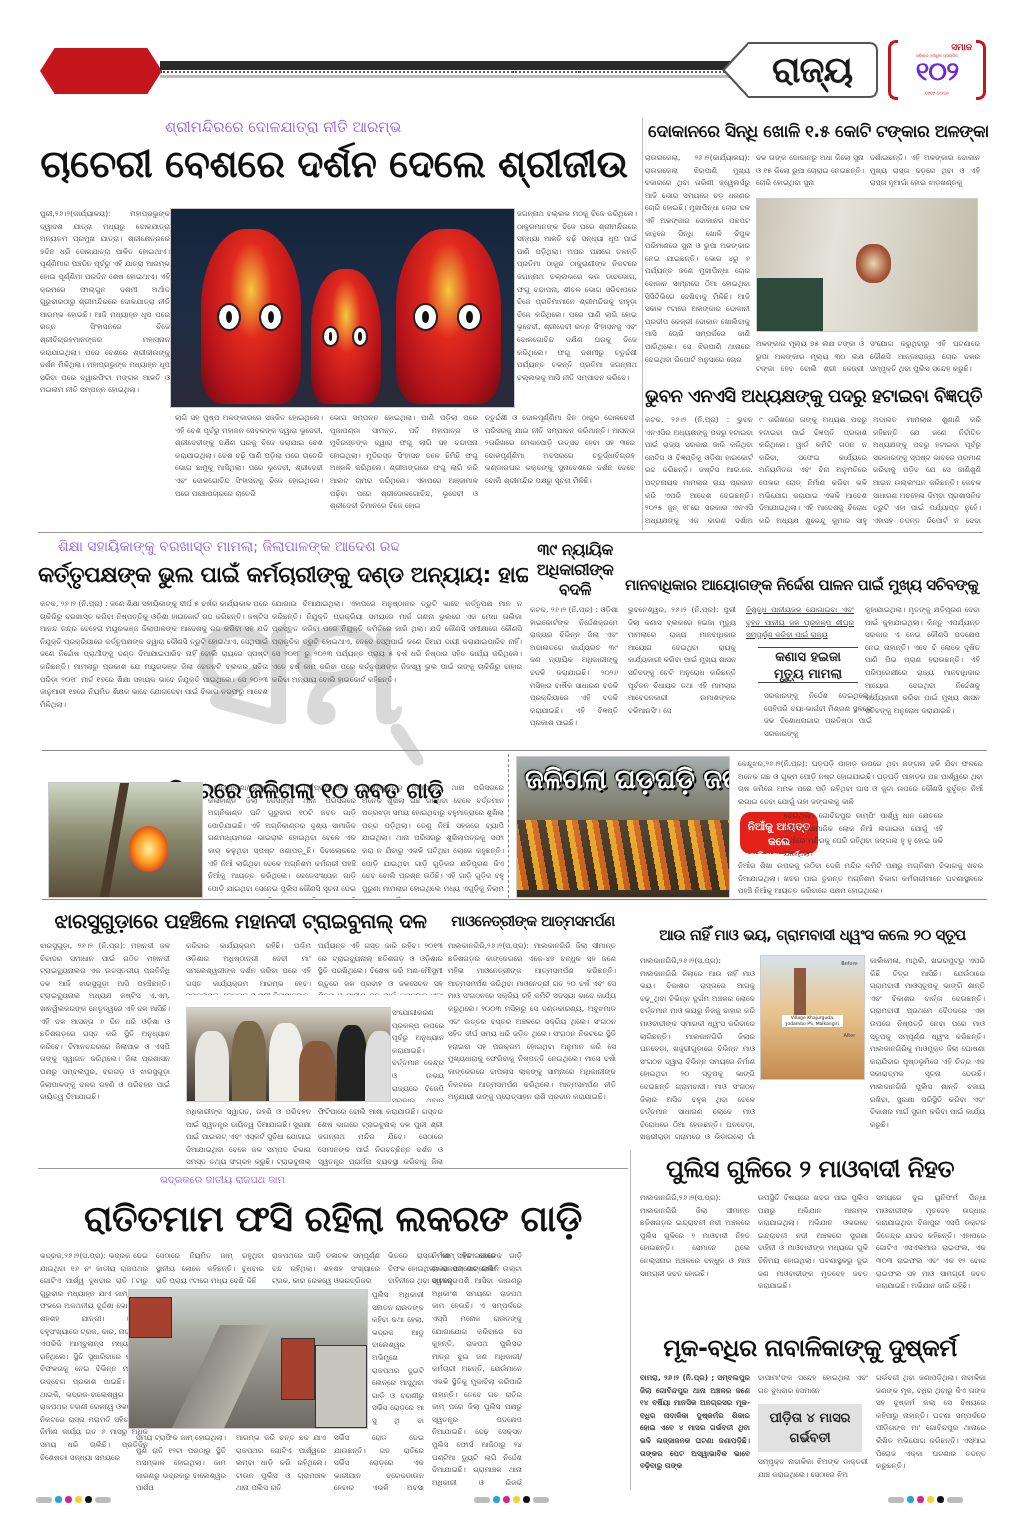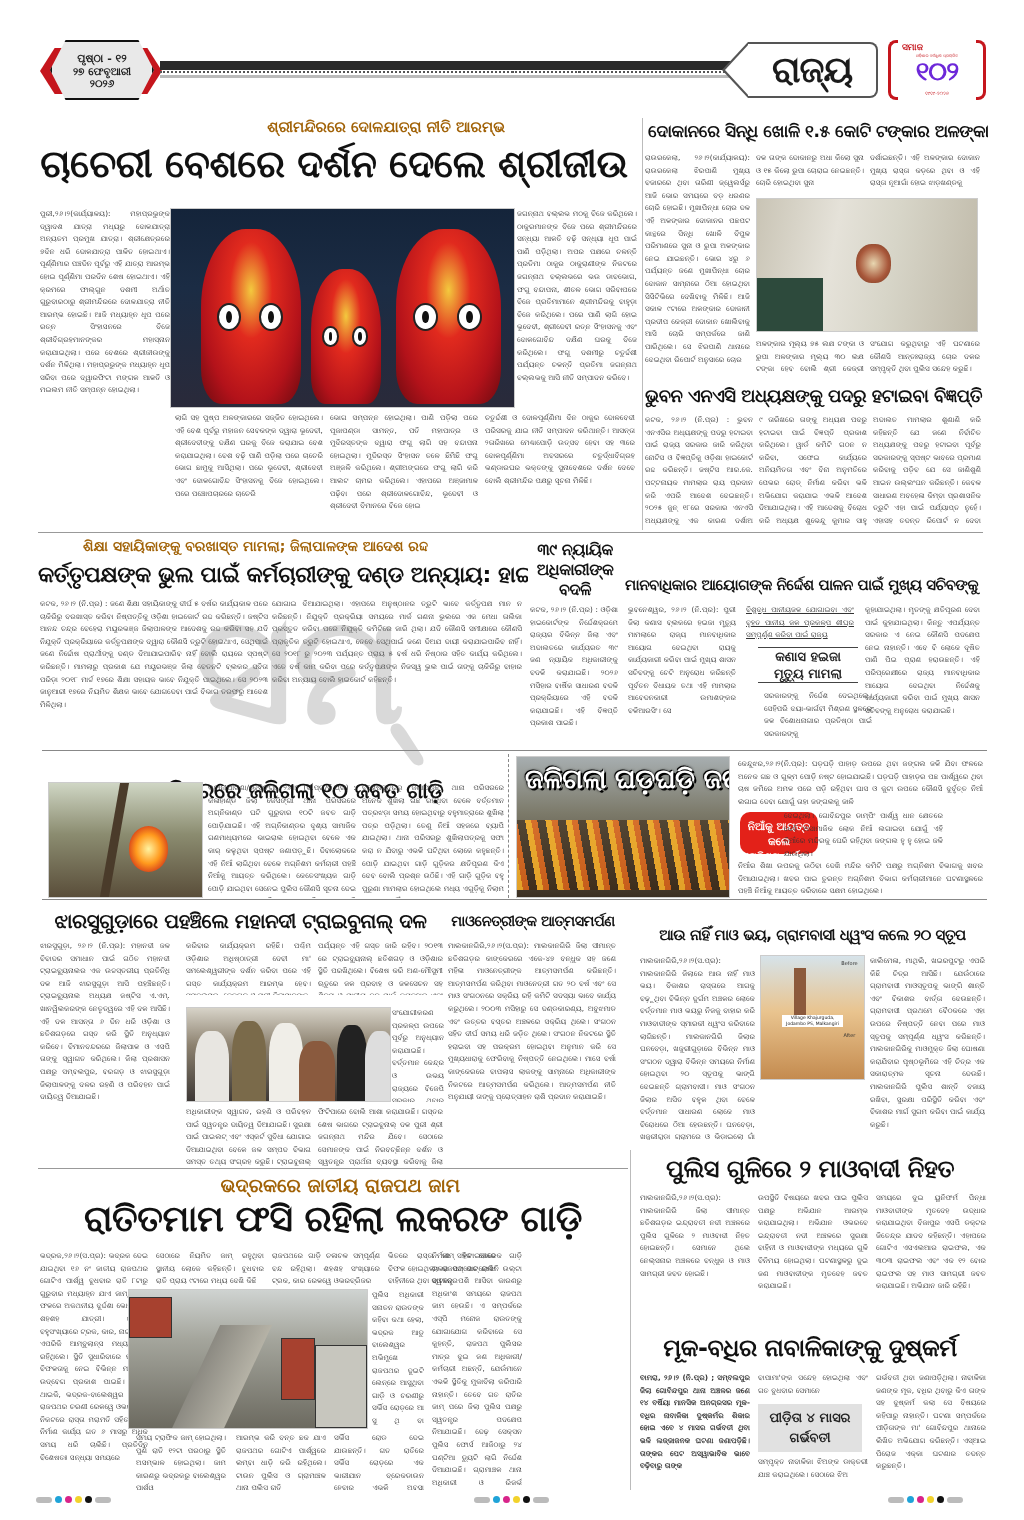--- a/index.html
+++ b/index.html
@@ -1,21 +1,21 @@
 <!DOCTYPE html>
 <html><head>
 <meta charset="utf-8">
 <style>
   * { box-sizing: border-box; margin: 0; padding: 0; }
   html, body { width: 1024px; height: 1520px; background: #fff; overflow: hidden; }
   body { font-family: "DejaVu Sans", sans-serif; color: #1a1a1a; position: relative; }
 
   .abs { position: absolute; }
   .col-text { font-size: 7.2px; line-height: 12.6px; color: #333; text-align: justify; overflow: hidden; letter-spacing: 0.1px; }
-  .kicker { font-weight: bold; text-align: right; color: #a16207; white-space: nowrap; overflow: hidden; }
+  .kicker { font-weight: normal; text-align: left; color: #8b5cf6; white-space: nowrap; overflow: hidden; }
   .headline { font-weight: bold; text-align: center; color: #111; white-space: nowrap; overflow: hidden; letter-spacing: -0.5px; }
   .photo { overflow: hidden; border: 1px solid #ccc; }
   .rule-h { height: 1px; background: #999; }
   .rule-v { width: 1px; background: #bbb; }
 
   
   .date-badge { left: 40px; top: 40px; width: 122px; height: 60px; }
   .date-badge .hex-outer { position:absolute; left:0; top:8px; width:122px; height:46px; background:#c5161d; clip-path: polygon(12% 0,88% 0,100% 50%,88% 100%,12% 100%,0 50%); }
   .date-badge .hex-inner { position:absolute; left:10px; top:0; width:104px; height:60px; background:#e9e9e9; border:2px solid #111; clip-path: polygon(15% 0,85% 0,100% 50%,85% 100%,15% 100%,0 50%); display:flex; flex-direction:column; align-items:center; justify-content:center; }
   .date-badge .page-no { font-size: 11px; font-weight: bold; color:#222; }
@@ -26,21 +26,21 @@
   .bar-top2 { left: 512px; top: 61px; width: 240px; height: 9px; background: #2a2a2a; }
   .bar-dots2 { left: 512px; top: 71px; width: 240px; height: 2px; border-top: 2px dotted #555; }
   .bar-grey2 { left: 512px; top: 75px; width: 240px; height: 3px; background: #bbb; }
   .section-tab { left: 748px; top: 42px; width: 130px; height: 56px; border: 2px solid #555; border-left: none; border-radius: 0 8px 8px 0; background:#fff; display:flex; align-items:center; justify-content:center; }
   .section-tab:before { content:""; position:absolute; left:-26px; top:-2px; width:0; height:0; border-top: 28px solid transparent; border-bottom: 28px solid transparent; border-right: 26px solid #555; }
   .section-tab:after { content:""; position:absolute; left:-23px; top:0px; width:0; height:0; border-top: 26px solid transparent; border-bottom: 26px solid transparent; border-right: 24px solid #fff; }
   .section-tab span { font-size: 36px; font-weight: bold; color: #1b1b1b; letter-spacing: -1px; }
   .brand-logo { left: 888px; top: 40px; width: 98px; height: 62px; }
   .brand-logo .br-l { position:absolute; left:0; top:0; width:10px; height:60px; border:3px solid #c5161d; border-right:none; border-radius:8px 0 0 8px; }
   .brand-logo .br-r { position:absolute; right:0; top:0; width:10px; height:60px; border:3px solid #c5161d; border-left:none; border-radius:0 8px 8px 0; }
-  .brand-logo .name { position:absolute; left:14px; top:2px; width:70px; text-align:left; font-size:9px; color:#c5161d; font-weight:bold; }
+  .brand-logo .name { position:absolute; left:14px; top:2px; width:70px; text-align:right; font-size:9px; color:#c5161d; font-weight:bold; }
   .brand-logo .tag { position:absolute; left:14px; top:13px; width:70px; text-align:center; font-size:4px; color:#c5161d; }
   .brand-logo .num { position:absolute; left:14px; top:16px; width:70px; text-align:center; font-size:26px; color:#6d28d9; font-weight:bold; letter-spacing:-1px; }
   .brand-logo .years { position:absolute; left:14px; top:50px; width:70px; text-align:center; font-size:5px; color:#c5161d; }
 
   
   .ph-deities { background: linear-gradient(180deg,#14243a 0%,#1b2c44 40%,#2a2a3a 100%); }
   .deity { position:absolute; border-radius: 45% 45% 20% 20%; background: radial-gradient(ellipse at 50% 35%, #f3c93e 0%, #e12a1e 30%, #b3121a 70%, #6b0a10 100%); }
   .deity .eye { position:absolute; width:24%; height:16%; background:#fff; border-radius:50%; border:2px solid #222; top:42%; }
   .deity .eye:after { content:""; position:absolute; left:35%; top:25%; width:30%; height:50%; background:#111; border-radius:50%; }
   .ph-wall { background: linear-gradient(100deg,#c9c4b5 0%,#e5e2d9 35%,#d7d5c8 60%,#bfb9a8 100%); }
@@ -70,27 +70,20 @@
   .reg-marks .pill { width:16px; height:6px; border-radius:3px; background:#bbb; }
   .reg-marks .dot { width:7px; height:7px; border-radius:50%; }
 
   .watermark { left: 140px; top: 570px; width: 320px; height: 210px; font-size: 150px; font-weight: bold; color: rgba(120,120,120,0.28); text-align:center; line-height:200px; pointer-events:none; }
 </style>
 </head>
 <body>
 
 <div class="abs date-badge">
   <div class="hex-outer"></div>
-  <div class="hex-inner">
-    <div class="page-no">ପୃଷ୍ଠା - ୧୨</div>
-    <div class="date">
-      <div>୨୭ ଫେବୃଆରୀ</div>
-      <div>୨୦୨୬</div>
-    </div>
-  </div>
 </div>
 <div class="abs bar-top"></div>
 <div class="abs bar-dots"></div>
 <div class="abs bar-grey"></div>
 <div class="abs bar-top2"></div>
 <div class="abs bar-dots2"></div>
 <div class="abs bar-grey2"></div>
 <div class="abs section-tab">
   <span>ରାଜ୍ୟ</span>
 </div>
@@ -215,21 +208,21 @@
 <div class="abs photo ph-stupa" style="left:760px;top:955px;width:105px;height:125px;">
   <div class="tower"></div>
   <div class="lbl" style="left:78%;top:3%;">Before</div>
   <div class="cap">Village Khajurguda, Jodambo PS, Malkangiri</div>
   <div class="lbl" style="left:80%;top:62%;">After</div>
 </div>
 <div class="abs col-text" style="left:870px;top:955px;width:115px;height:185px;">କାଲିମେଳା, ମାଥିଲି, ଖଇରପୁଟରୁ ଏପରି କିଛି ଚିତ୍ର ଆସିଛି। ଯେଉଁଠାରେ ଗ୍ରାମବାସୀ ମାଓସ୍ତୂପକୁ ଭାଙ୍ଗି ଶାନ୍ତି ଏବଂ ବିକାଶର ବାର୍ତ୍ତା ଦେଉଛନ୍ତି। ଗ୍ରାମବାସୀ ପ୍ରଥମେ ବୈଠକରେ ଏହା ଉପରେ ନିଷ୍ପତ୍ତି ନେବା ପରେ ମାଓ ସ୍ତୂପକୁ ସମ୍ପୂର୍ଣ୍ଣ ଧ୍ୱଂସ କରିଛନ୍ତି। ମାଲକାନଗିରିକୁ ମାଓମୁକ୍ତ ଜିଲା ଘୋଷଣା କରାଯିବାର ପୃଷ୍ଠଭୂମିରେ ଏହି ଚିତ୍ର ଏକ ସକାରାତ୍ମକ ସୂଚନା ଦେଉଛି। ମାଲକାନଗିରି ପୁଲିସ ଶାନ୍ତି ବଜାୟ ରଖିବା, ସୁରକ୍ଷା ପରିସ୍ଥିତି କରିବା ଏବଂ ବିକାଶର ମାର୍ଗ ସୁଗମ କରିବା ପାଇଁ କାର୍ଯ୍ୟ କରୁଛି।</div>
 
 <div class="abs rule-h" style="left:38px;top:1168px;width:590px;"></div>
 
-<div class="abs kicker" style="left:160px;top:1174px;width:300px;font-size:19px;">ଭଦ୍ରକରେ ଜାତୀୟ ରାଜପଥ ଜାମ</div>
+<div class="abs kicker" style="left:160px;top:1174px;width:300px;font-size:10px;">ଭଦ୍ରକରେ ଜାତୀୟ ରାଜପଥ ଜାମ</div>
 <div class="abs headline" style="left:38px;top:1196px;width:590px;font-size:36px;line-height:46px;">ରାତିତମାମ ଫସି ରହିଲା ଲକରଙ ଗାଡ଼ି</div>
 <div class="abs col-text" style="left:40px;top:1250px;width:108px;height:240px;">ଭଦ୍ରକ,୨୬।୨(ସ.ପ୍ର): ଭଦ୍ରକ ଦେଇ ଯାଇଥିବା ୧୬ ନଂ ଜାତୀୟ ରାଜପଥର ଗୋଟିଏ ପାର୍ଶ୍ୱ ବୁଧବାର ରାତି ୮ଟାରୁ ଗୁରୁବାର ମଧ୍ୟାହ୍ନ ଯାଏ ଜାମ୍ ରହିବା ଫଳରେ ଅକଥନୀୟ ଦୁର୍ଦ୍ଦଶା ଭୋଗିଛନ୍ତି ଶହଶହ ଯାତ୍ରୀ। ଜାମ୍‌ରେ ବହୁସଂଖ୍ୟାରେ ଟ୍ରକ, କାର, ନାଇଟ ବସ୍ ଏପରିକି ଆମ୍ବୁଲାନ୍ସ ମଧ୍ୟ ଫସି ରହିଥିଲେ। ସ୍ଥିତି ସୁଧାରିବାରେ ପୁଲିସର ବିଫଳତାକୁ ନେଇ ବିଭିନ୍ନ ମହଲରେ ଉଦ୍‌ବେଗ ପ୍ରକାଶ ପାଇଛି। ସୂଚନା ଥାଇକି, ଭଦ୍ରକ-ବାଲେଶ୍ୱର ଜାତୀୟ ରାଜପଥର ଚରଣୀ ରେଳୱେ ଓଭରବ୍ରିଜ ନିକଟରେ ରାସ୍ତା ମରାମତି ସହିତ ବ୍ରିଜ ନିର୍ମାଣ କାର୍ଯ୍ୟ ଗତ ୬ ମାସରୁ ଅଧିକ ସମୟ ଧରି ଚାଲିଛି। ପ୍ରତିଦିନ ବିଶେଷତଃ ସନ୍ଧ୍ୟା ସମୟରେ</div>
 <div class="abs col-text" style="left:156px;top:1250px;width:108px;height:38px;">ସେଠାରେ ନିୟମିତ ଜାମ୍ ରହୁଥିବା ସ୍ଥାନୀୟ ଲୋକେ କହିଛନ୍ତି। ବୁଧବାର ରାତି ପ୍ରାୟ ୯ଟାରେ ମଧ୍ୟ ଦେଖି କିଛି</div>
 <div class="abs col-text" style="left:272px;top:1250px;width:108px;height:38px;">ରାଜପଥରେ ଗାଡ଼ି ଚଳାଚଳ ସମ୍ପୂର୍ଣ୍ଣ ବନ୍ଦ ରହିଥିଲା। ଶହଶହ ସଂଖ୍ୟାରେ ଟ୍ରକ, କାର ରେଳୱେ ଓଭରବ୍ରିଜର</div>
 <div class="abs col-text" style="left:388px;top:1250px;width:108px;height:38px;">ଭିତରେ ରାସ୍ତା ଜାମ୍ ହଟାଇବାରେ ବିଫଳ ହୋଇଥିଲା। ରାଜପଥ ପାଟ୍ରୋଲିଂ ବାହିନୀରେ ଥିବା ସ୍ୱତନ୍ତ୍ର</div>
 <div class="abs photo ph-traffic" style="left:128px;top:1289px;width:240px;height:140px;">
   <div class="divider"></div>
   <div class="trk" style="left:0;top:5%;width:18%;height:30%;"></div>
   <div class="trk" style="left:64%;top:35%;width:14%;height:45%;"></div>
   <div class="trk" style="left:78%;top:40%;width:22%;height:60%;background:#c7c6be;"></div>

